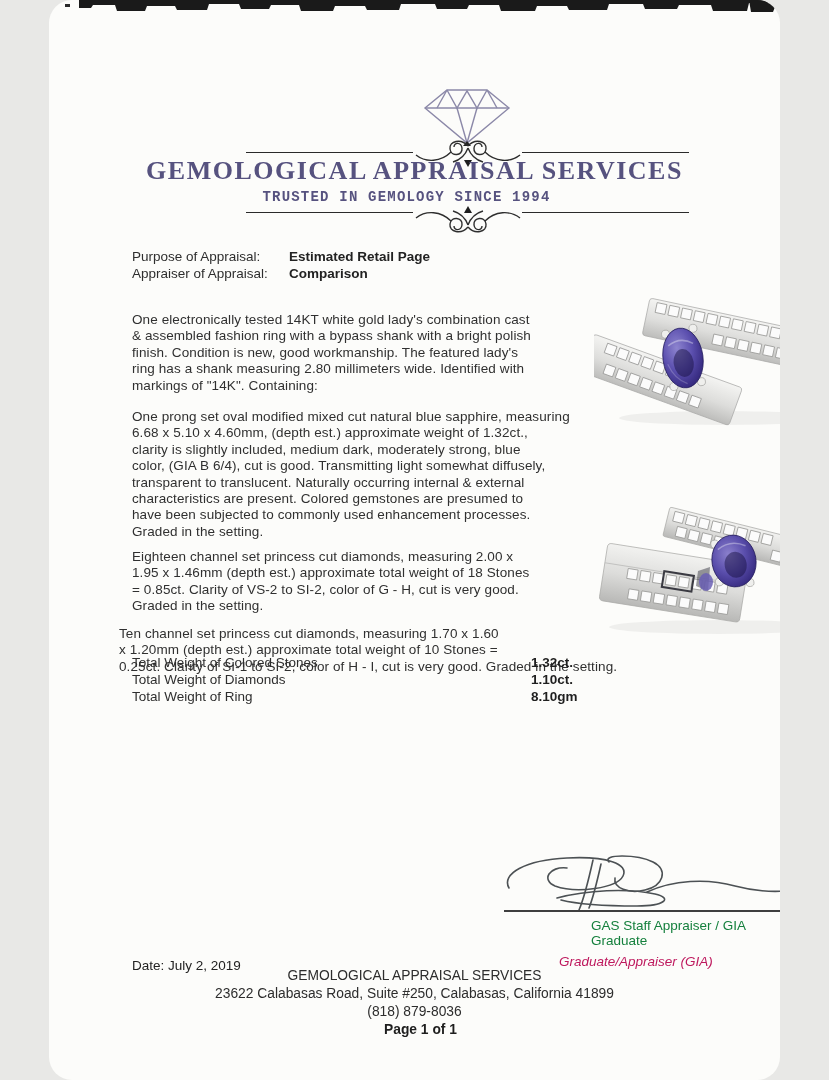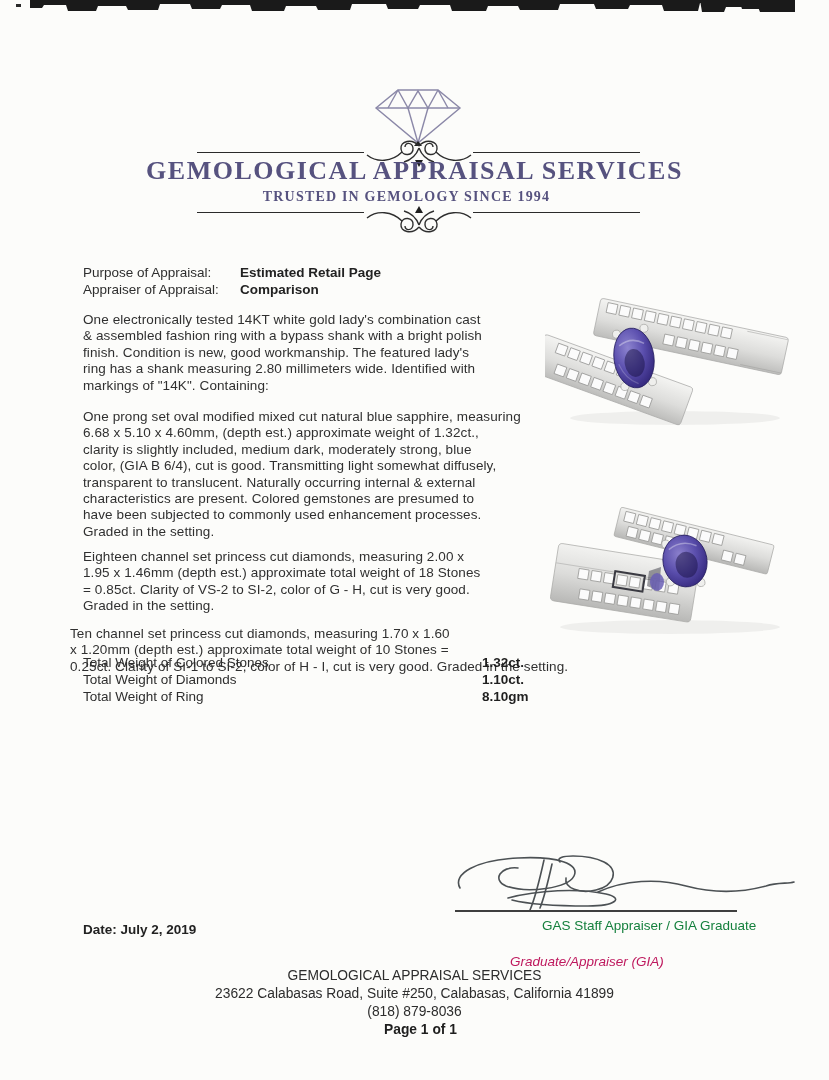--- a/index.html
+++ b/index.html
@@ -1,52 +1,53 @@
 <!DOCTYPE html>
 <html><head>
 <meta charset="utf-8">
 <style>
   html,body{margin:0;padding:0;background:#e8e8e6;}
   .page{
     position:relative;
-    width:829px;height:1080px;
+    width:731px;height:1080px;
     margin:0 auto;
     background:#fcfcfa;
     overflow:hidden;
     font-family:"Liberation Sans",sans-serif;
     color:#2e2e2e;
+    border-radius:23px;
   }
   .abs{position:absolute;}
   
   .org-name{
     left:0;right:0;top:156px;text-align:center;
     font-family:"Liberation Serif",serif;
     font-size:26px;letter-spacing:1.5px;
     color:#56527f;font-weight:600;
   }
   .tagline{
     left:0;right:16px;top:189px;text-align:center;
-    font-family:Liberation Serif, serif;
+    font-family:Liberation Mono, monospace;
     font-size:14px;letter-spacing:1.2px;
     color:#56527f;font-weight:600;
   }
   .rule{height:0;border-top:1.6px solid #2a2a2a;}
   
   .bodytext{
     font-size:13.5px;line-height:16.4px;
     white-space:pre-line;color:#303030;
     letter-spacing:0.1px;
   }
   .meta-row{display:flex;font-size:13.5px;line-height:17px;}
   .meta-row .lbl{width:157px;}
   .meta-row .val{font-weight:bold;color:#222;}
   .totals-row{display:flex;font-size:13.5px;line-height:17.2px;}
   .totals-row .lbl{width:399px;}
   .totals-row .val{font-weight:bold;color:#1f1f1f;}
-  .date-line{font-size:13.5px;font-weight:bold;color:#222;}
+  .date-line{font-size:13.5px;font-weight:normal;color:#222;margin-top:36px;}
   .sig-line{width:282px;border-top:2px solid #3f3f3f;}
   .sig-title{font-size:13.5px;font-weight:normal;color:#15803d;margin-left:32px;}
   .sig-sub{font-size:13.5px;font-style:italic;color:#be185d;margin-top:18px;}
   .footer-line{left:0;right:0;text-align:center;font-size:13.8px;color:#2d2d2d;}
   .footer-page{font-weight:bold;color:#1e1e1e;}
 </style>
 </head>
 <body>
 
 <div class="page">
@@ -94,21 +95,21 @@
       <path d="M73,14 C83,24 98,25 108,17"></path>
       <path d="M56,10 C53,18 48,22 41,24"></path>
       <path d="M56,10 C59,18 64,22 71,24"></path>
     </g>
     <polygon points="56,29 52,22 60,22" fill="#1e1e1e"></polygon>
   </svg>
 
   <div class="abs org-name">GEMOLOGICAL APPRAISAL SERVICES</div>
   <div class="abs tagline">TRUSTED IN GEMOLOGY SINCE 1994</div>
 
-  <div class="abs" style="left:83px;top:264px;">
+  <div class="abs" style="left:83px;top:248px;">
     <div class="meta-row">
       <span class="lbl">Purpose of Appraisal:</span>
       <span class="val">Estimated Retail Page</span>
     </div>
     <div class="meta-row">
       <span class="lbl">Appraiser of Appraisal:</span>
       <span class="val">Comparison</span>
     </div>
   </div>
 

